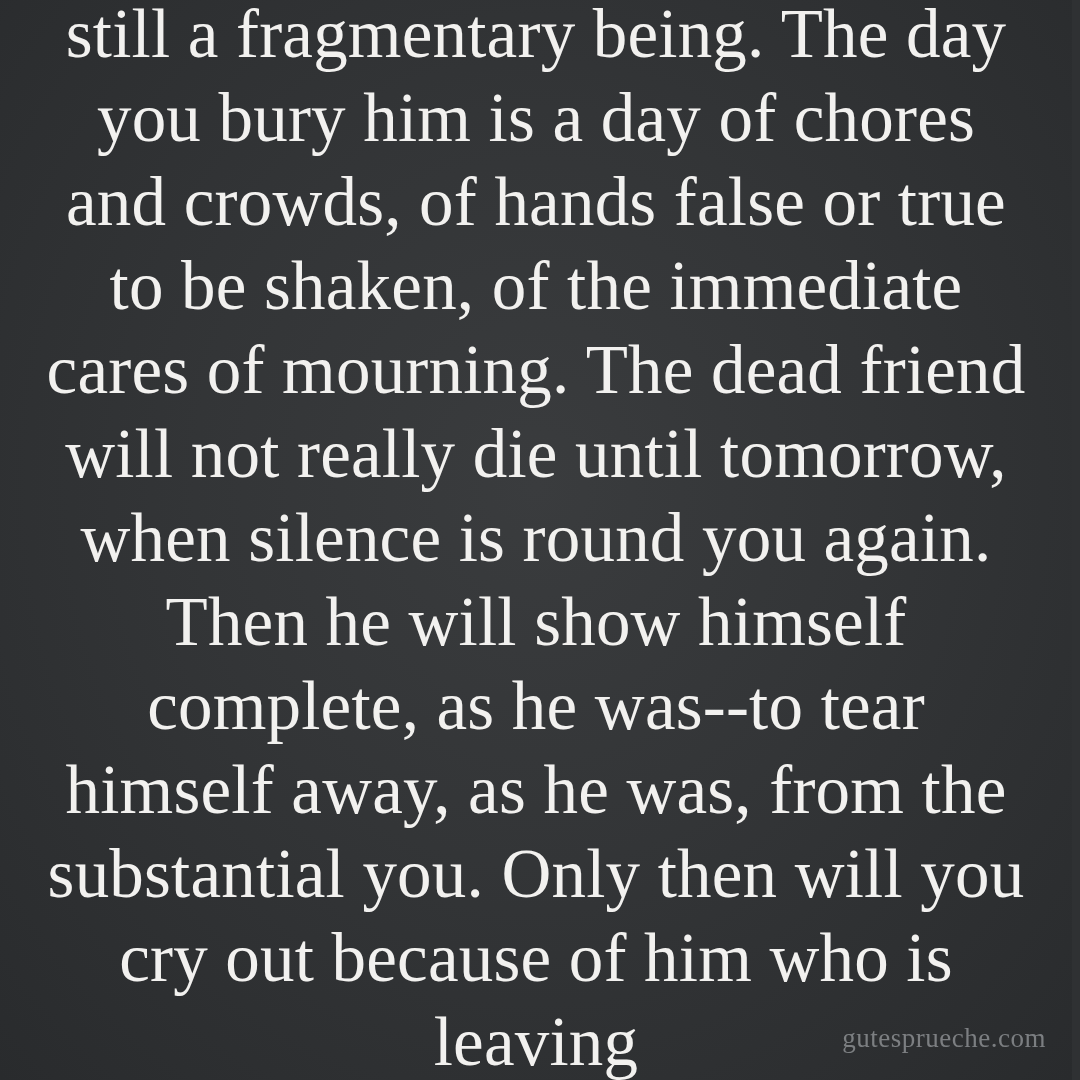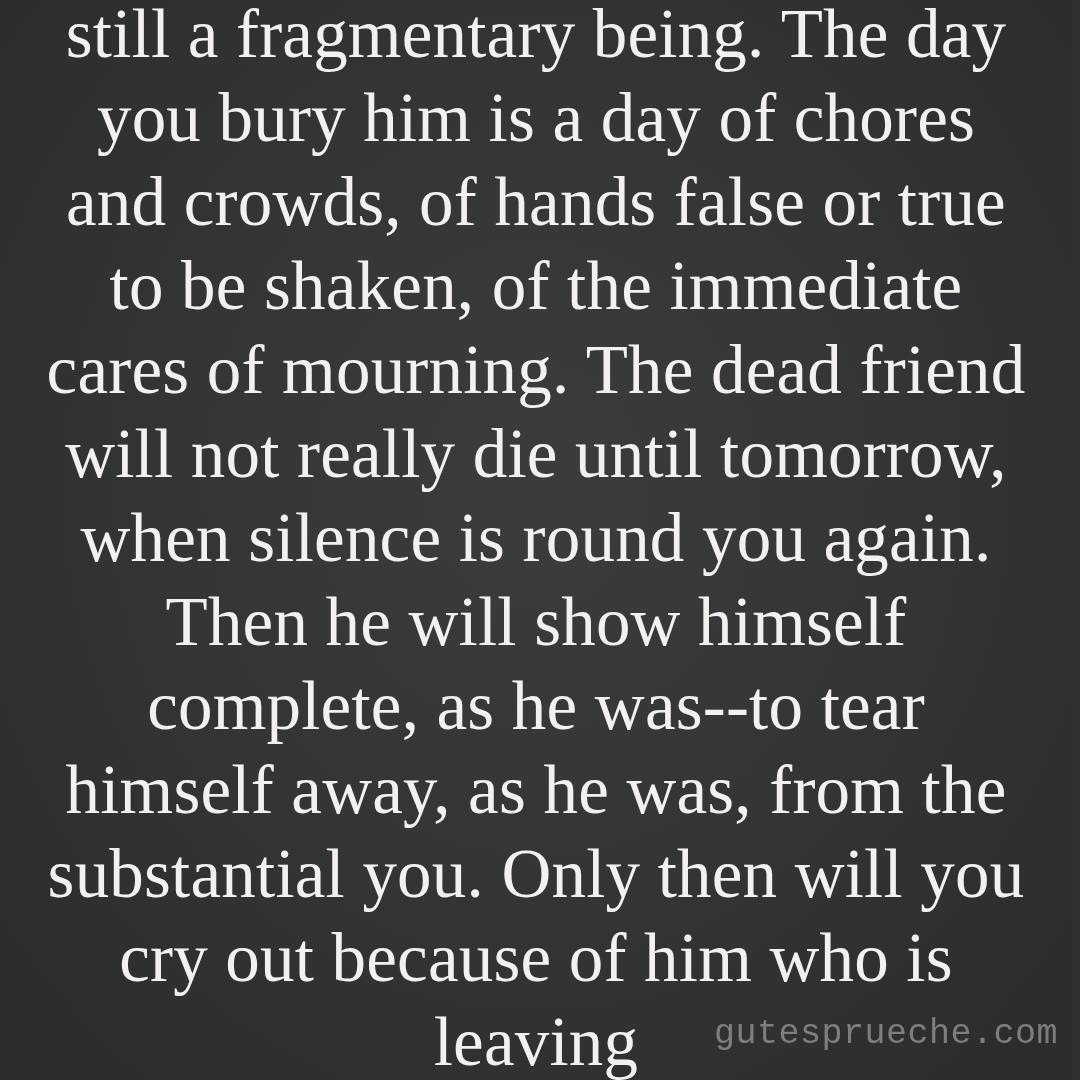--- a/index.html
+++ b/index.html
@@ -32,25 +32,25 @@
     color: #f2f1ef;
     font-family: "Liberation Serif", serif;
     font-size: 69px;
     line-height: 84px;
     text-align: center;
     letter-spacing: 0.2px;
     text-rendering: optimizeLegibility;
   }
   .watermark {
     position: absolute;
-    right: 14px;
+    right: 26px;
     bottom: 26px;
     color: #8a8d90;
-    font-family: Liberation Mono, monospace;
-    font-size: 35px;
+    font-family: Liberation Serif, serif;
+    font-size: 27px;
     letter-spacing: 0.5px;
     opacity: 0.85;
   }
 </style>
 </head>
 <body>
 
 <div class="quote-card">
   <div class="quote-text">still a fragmentary being. The day you bury him is a day of chores and crowds, of hands false or true to be shaken, of the immediate cares of mourning. The dead friend will not really die until tomorrow, when silence is round you again. Then he will show himself complete, as he was--to tear himself away, as he was, from the substantial you. Only then will you cry out because of him who is leaving</div>
   <div class="watermark">gutesprueche.com</div>

